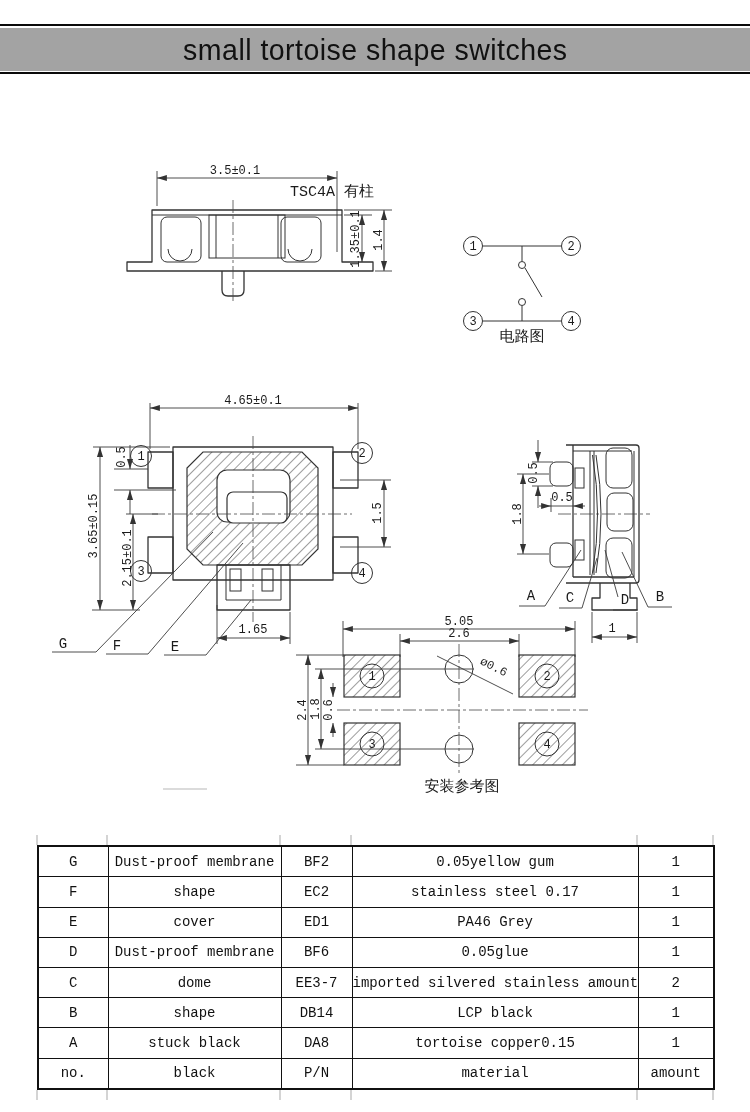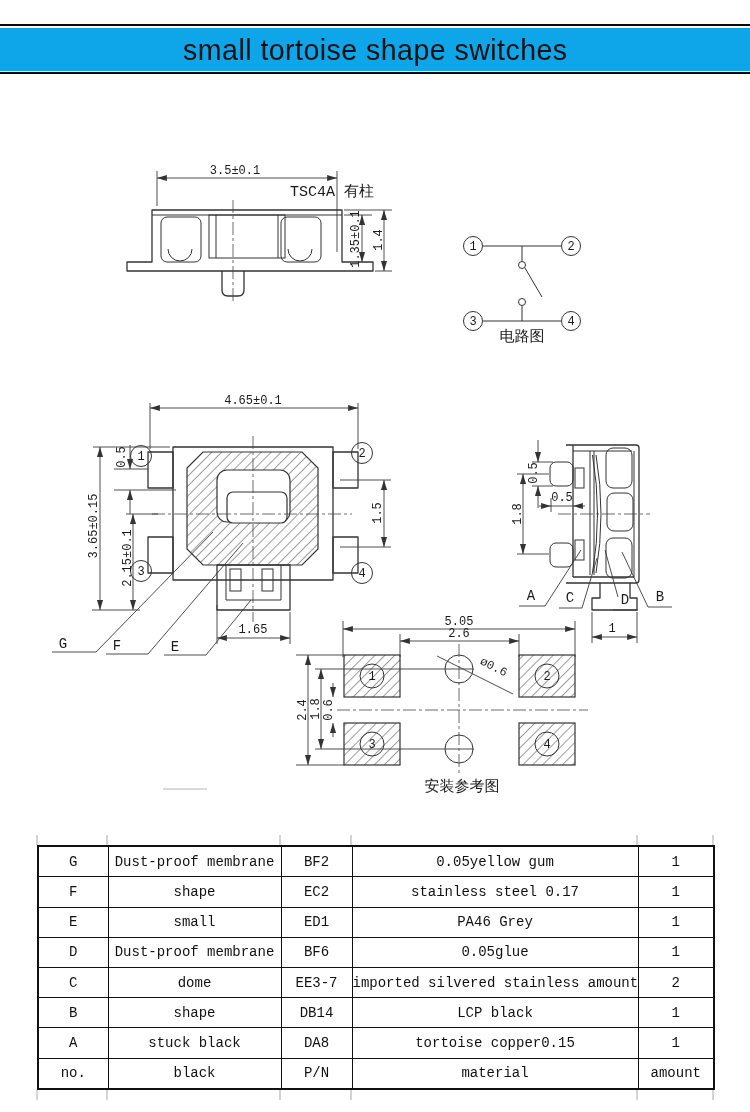--- a/index.html
+++ b/index.html
@@ -27,21 +27,21 @@
             height:28px;font-family:"Liberation Mono","DejaVu Sans Mono",monospace;
             font-size:14px;color:#111;white-space:nowrap;overflow:hidden;}
   #parts{border:2.2px solid #111;}
 </style>
 </head>
 <body>
 
 <div id="page">
 
   <div class="rule" style="top:24px"></div>
-  <div id="titlebar" style="background:#0ea5e9">
+  <div id="titlebar" style="background:#a3a3a3">
     <span class="t">small tortoise shape switches</span>
   </div>
   <div class="rule" style="top:72px"></div>
 
   <svg width="750" height="1112" viewBox="0 0 750 1112">
     <defs>
       <pattern id="hatch" width="7" height="7" patternUnits="userSpaceOnUse" patternTransform="rotate(45)">
         <line x1="0" y1="0" x2="0" y2="7" stroke="#3b3b3b" stroke-width="1"></line>
       </pattern>
       <marker id="arr" viewBox="0 0 11 8" refX="11" refY="4" markerWidth="11" markerHeight="8" orient="auto-start-reverse">
@@ -302,21 +302,21 @@
       </tr>
       <tr>
         <td>F</td>
         <td>shape</td>
         <td>EC2</td>
         <td>stainless steel 0.17</td>
         <td>1</td>
       </tr>
       <tr>
         <td>E</td>
-        <td>small</td>
+        <td>cover</td>
         <td>ED1</td>
         <td>PA46 Grey</td>
         <td>1</td>
       </tr>
       <tr>
         <td>D</td>
         <td>Dust-proof membrane</td>
         <td>BF6</td>
         <td>0.05glue</td>
         <td>1</td>

